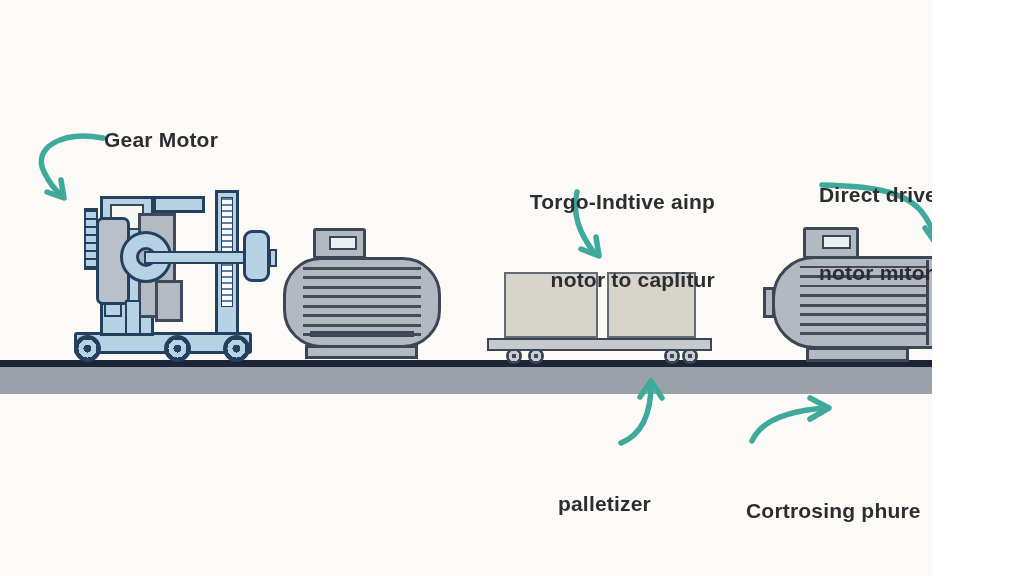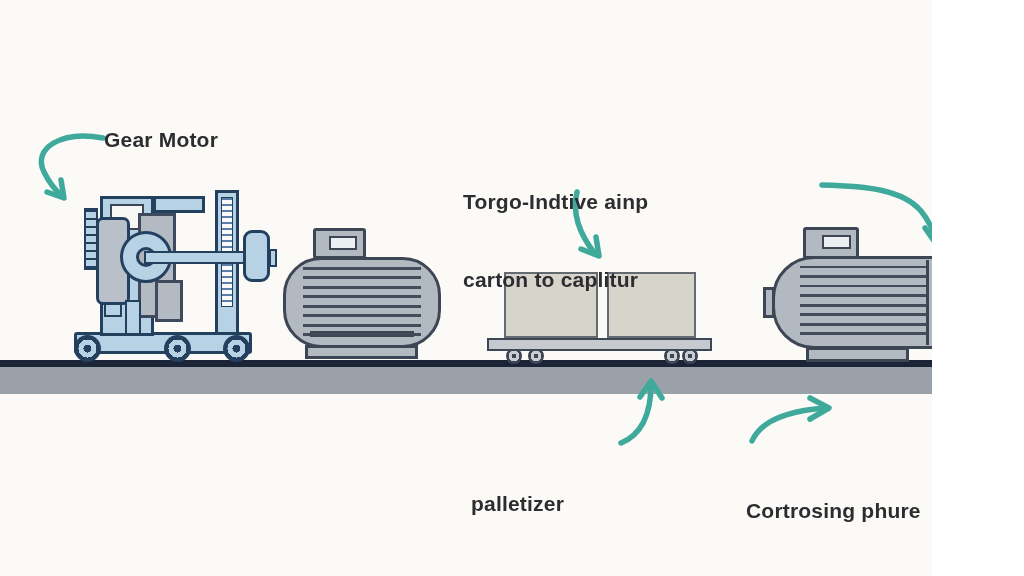--- a/index.html
+++ b/index.html
@@ -3,21 +3,21 @@
 <meta charset="utf-8">
 <style>
   html,body{margin:0;padding:0;background:#ffffff;}
   .stage{position:relative;width:932px;height:576px;overflow:hidden;
          background:var(--bg,#fbfaf7);font-family:Liberation Sans, sans-serif;}
   .abs{position:absolute;box-sizing:border-box;}
 
   
   .label{position:absolute;font-weight:bold;font-size:21px;line-height:26px;
          color:var(--text,#2d2d31);letter-spacing:.2px;white-space:pre;}
-  .center{text-align:left;}
+  .center{text-align:right;}
 
   
   .belt-band{background:var(--belt-gray,#9ba1a8);border-right:2px solid #6e747c;}
   .belt-line{background:var(--belt-line,#1c2438);}
 
   
   .blue{background:var(--machine-blue,#b7d1e5);border:3px solid var(--machine-navy,#24405f);}
   .blue2{background:var(--machine-blue,#b7d1e5);border:2px solid var(--machine-navy,#24405f);}
   .wheel{border-radius:50%;
      background:radial-gradient(circle at 50% 50%,var(--machine-navy,#24405f) 0 4px,
@@ -126,23 +126,27 @@
     <g>
       <path class="arrow" d="M 752 441 C 760 423, 782 411, 826 408"></path>
       <path class="arrow" d="M 810 398 L 829 408 L 810 419"></path>
     </g>
   </svg>
 
   <div class="label" style="left:104px;top:127px;">Gear Motor</div>
 
   <div class="label center" style="left:463px;top:137px;width:252px;">
     <div>Torgo-Indtive ainp</div>
-    <div>carton to caplitur</div>
+    <div>notor to caplitur</div>
   </div>
 
+  <div class="label" style="left:819px;top:130px;">
+    <div>Direct drive</div>
+    <div>notor mıtor</div>
+  </div>
 
   <div class="label center" style="left:471px;top:439px;width:180px;">
     <div>palletizer</div>
   </div>
 
   <div class="label" style="left:746px;top:446px;">
     <div>Cortrosing phure</div>
     
   </div>
 

